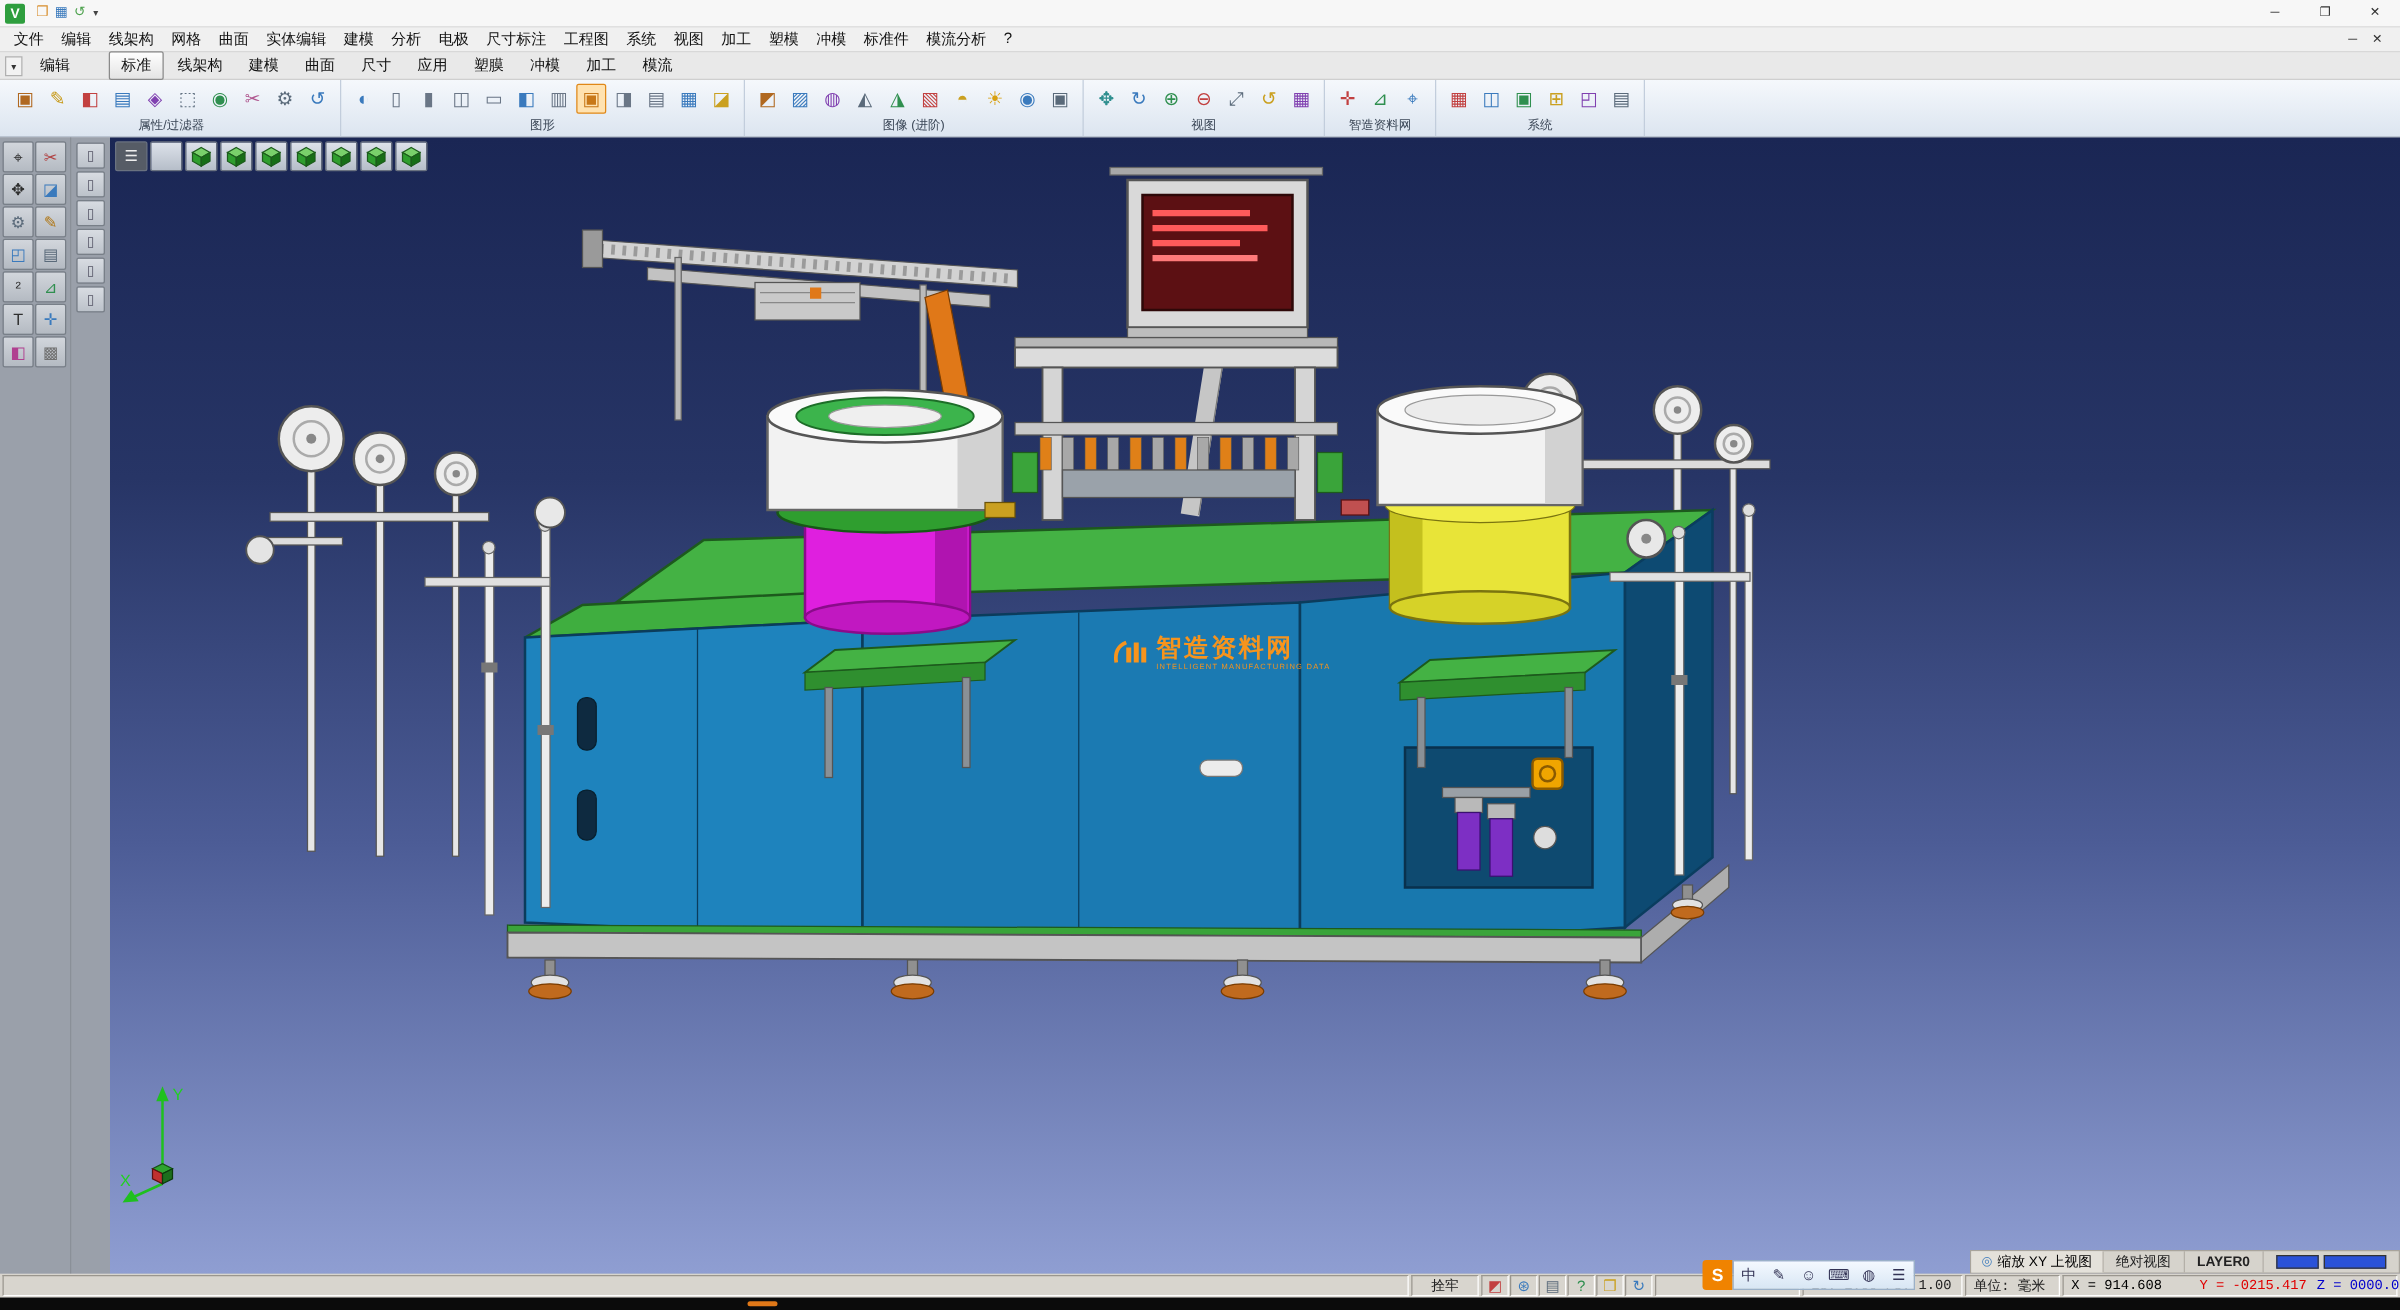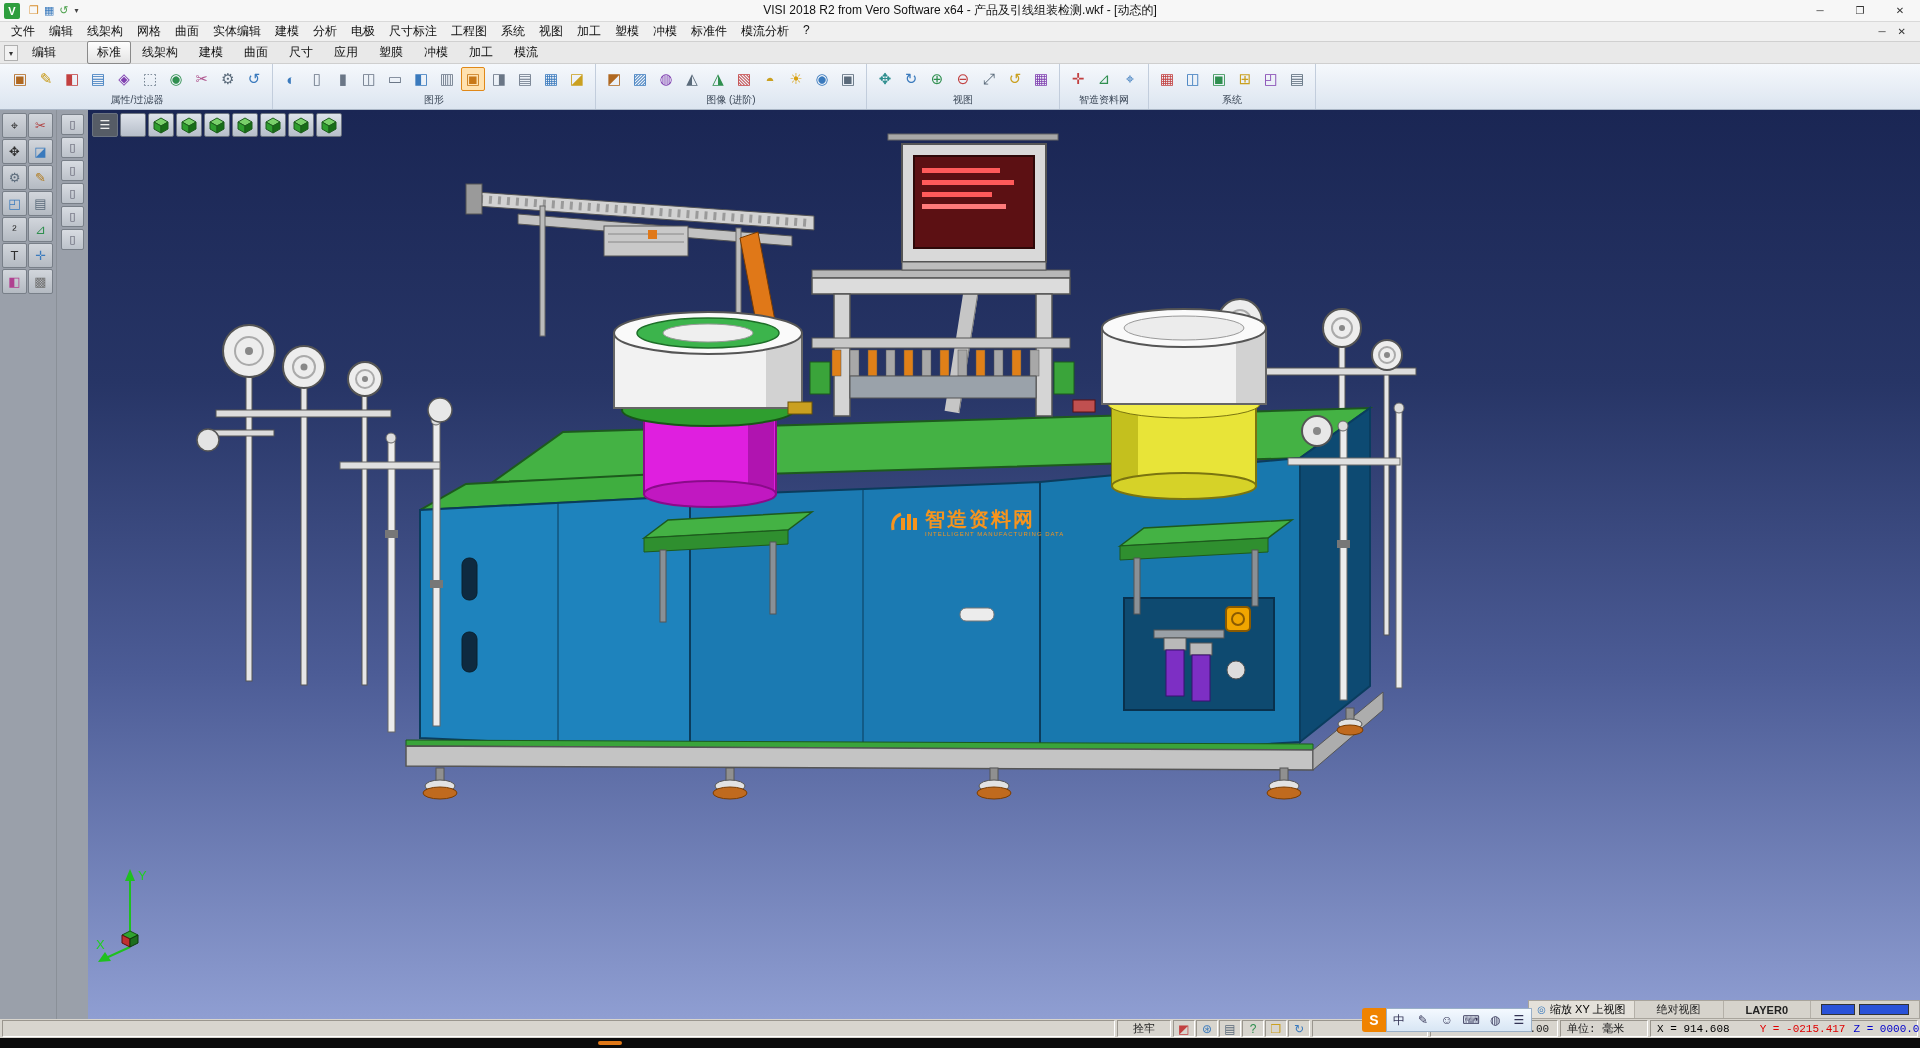--- a/index.html
+++ b/index.html
@@ -57,40 +57,40 @@
 
 .watermark{position:absolute;left:801px;top:398px;display:flex;gap:6px;align-items:flex-start;z-index:4;}
 .wm-title{font-size:20px;font-weight:bold;color:#f7941d;letter-spacing:2px;line-height:1.15;white-space:nowrap;}
 .wm-sub{font-size:6px;color:#f7941d;letter-spacing:1px;white-space:nowrap;}
 
 .triad{position:absolute;left:8px;bottom:52px;z-index:4;}
 
 .prestatus{position:absolute;right:0;bottom:0;height:19px;display:flex;align-items:stretch;background:#d6d3cc;border:1px solid #a8a49c;z-index:6;font-size:11px;}
 .ps-chip{display:flex;align-items:center;gap:4px;padding:0 8px;border-right:1px solid #b4b0a8;background:#e4e1da;white-space:nowrap;}
 .ps-ic{color:#3a7abd;font-size:10px;}
-.ps-cell{display:flex;align-items:center;padding:0 22px;border-right:1px solid #b4b0a8;color:#222;white-space:nowrap;text-align:center;}
+.ps-cell{display:flex;align-items:center;padding:0 10px;border-right:1px solid #b4b0a8;color:#222;white-space:nowrap;text-align:center;}
 .ps-layer{font-weight:bold;}
 .ps-swatches{display:flex;align-items:center;gap:4px;padding:0 10px;}
 .ps-swatch{height:11px;border:1px solid #333;display:inline-block;}
 
 .ime{position:absolute;left:1362px;top:1008px;height:24px;display:flex;z-index:10;}
 .ime-logo{width:24px;height:24px;background:#f08300;color:#fff;font-weight:bold;font-size:14px;display:flex;align-items:center;justify-content:center;border-radius:3px 0 0 3px;}
 .ime-items{display:flex;background:linear-gradient(#f4f9ff,#d8e6f4);border:1px solid #9ab0c8;}
 .ime-btn{width:24px;display:flex;align-items:center;justify-content:center;font-size:12px;color:#335;}
 
 
 .statusbar{position:absolute;left:0;right:0;top:1019px;height:19px;background:#d8d5ce;display:flex;align-items:stretch;padding:1px 2px;gap:2px;font-size:11px;}
 .sb-cell{border:1px solid;border-color:#9a968e #fff #fff #9a968e;display:flex;align-items:center;padding:0 6px;color:#222;white-space:nowrap;font-family:Liberation Mono, monospace;}
 .sb-main{flex:1;}
 .sb-lock{width:54px;justify-content:center;}
 .sb-tools{display:flex;gap:1px;}
 .sb-tool{width:22px;border:1px solid;border-color:#9a968e #fff #fff #9a968e;display:flex;align-items:center;justify-content:center;font-size:12px;}
 .sb-gap{width:116px;}
 .sb-scale{width:128px;}
-.sb-units{width:88px;}
+.sb-units{width:76px;}
 .sb-coords{width:268px;gap:8px;}
 .cx{color:#000;}
 .cy{color:#e00000;margin-left:22px;}
 .cz{color:#0000cc;}
 
 .taskbar{position:absolute;left:0;right:0;top:1038px;height:10px;background:#0b0b0b;}
 .tb-glow{position:absolute;left:598px;top:3px;width:24px;height:4px;background:#e07818;border-radius:2px;}
 </style>
 </head>
 <body>
@@ -101,21 +101,20 @@
     <div class="app-icon">
         <span>V</span>
       </div>
     <div class="qat">
 
     <span class="qat-ic" style="color: rgb(216, 144, 48);">❒</span>
         <span class="qat-ic" style="color: rgb(58, 122, 189);">▦</span>
         <span class="qat-ic" style="color: rgb(74, 160, 74);">↺</span>
       </div>
     <span class="qat-more">▾</span>
-    <div class="title-text">VISI 2018 R2 from Vero Software x64 - 产品及引线组装检测.wkf - [动态的]</div>
     <div class="win-controls">
 
     <div class="win-btn">
           <span>─</span>
         </div>
         <div class="win-btn">
           <span>❐</span>
         </div>
         <div class="win-btn">
           <span>✕</span>

